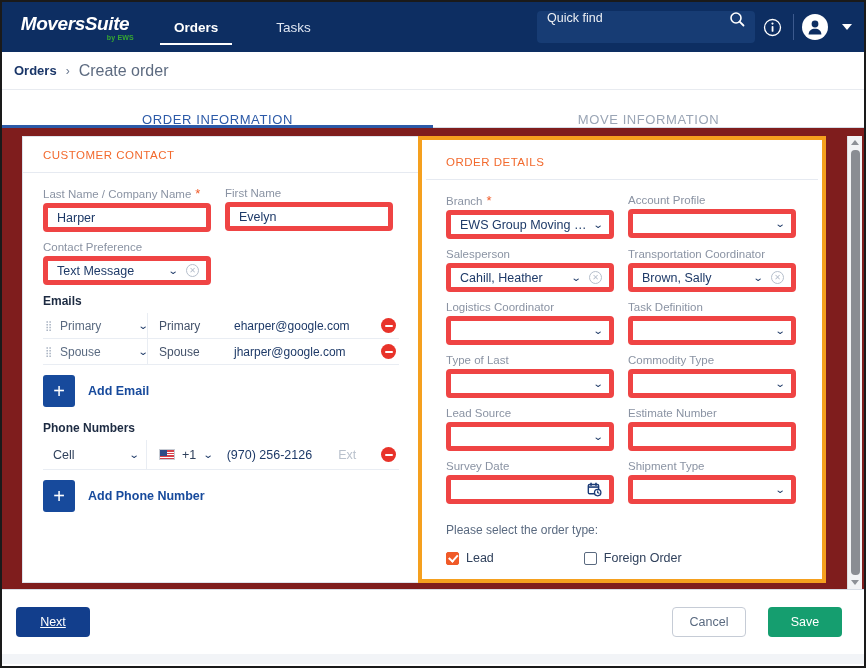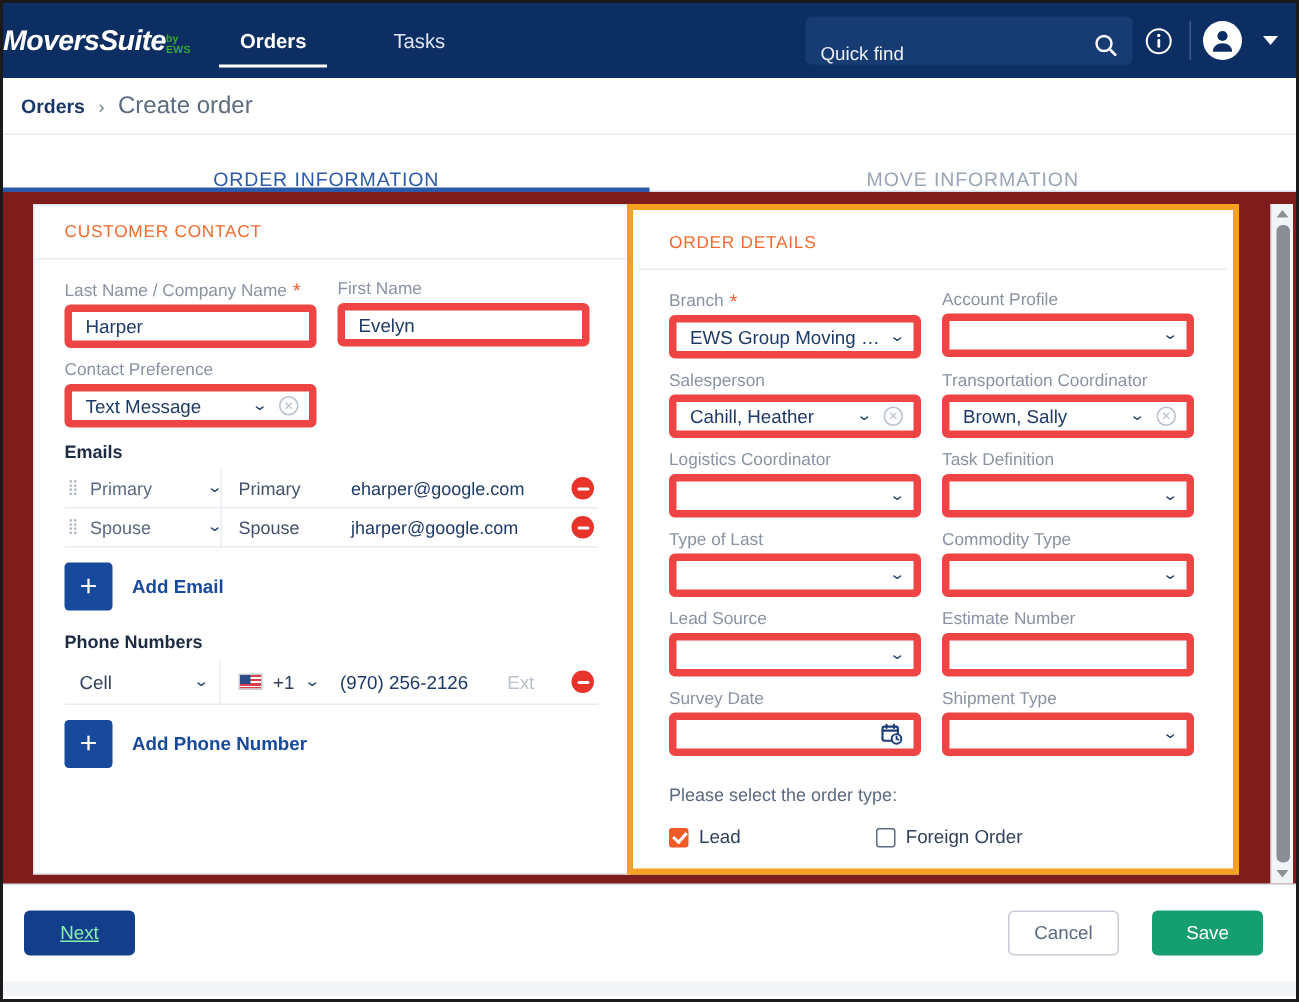--- a/index.html
+++ b/index.html
@@ -20,23 +20,23 @@
   
   .topnav {
     height: 50px;
     background: #0d2e62;
     display: flex;
     align-items: center;
     position: relative;
   }
   .logo-wrap {
     width: 118px;
-    margin-left: 0;
-    display: flex;
-    flex-direction: row;
+    margin-left: 14px;
+    display: flex;
+    flex-direction: column;
     align-items: center;
     line-height: 1;
   }
   .logo-text {
     font-size: 19px;
     font-style: italic;
     font-weight: bold;
     color: #ffffff;
     letter-spacing: -0.4px;
   }
@@ -77,21 +77,21 @@
     display: flex;
     align-items: center;
     gap: 0;
   }
   .quickfind {
     width: 218px;
     height: 32px;
     background: #173c74;
     border-radius: 4px;
     display: flex;
-    align-items: flex-end;
+    align-items: flex-start;
     padding: 0 10px;
     cursor: text;
   }
   .quickfind input {
     flex: 1;
     background: transparent;
     border: none;
     outline: none;
     color: #ffffff;
     font-size: 12.5px;
@@ -438,21 +438,21 @@
   }
   .btn {
     height: 30px;
     border-radius: 4px;
     font-size: 12.5px;
     display: flex; align-items: center; justify-content: center;
     cursor: pointer;
     border: none;
     font-family: "Liberation Sans", sans-serif;
   }
-  .btn-next { width: 74px; background: #123e8c; color: #86efac; text-decoration: underline; }
+  .btn-next { width: 74px; background: #123e8c; color: #ffffff; text-decoration: underline; }
   .btn-cancel {
     width: 74px; background: #ffffff; color: #5a6a80;
     border: 1px solid #c6ccd6;
     margin-left: auto;
   }
   .btn-save { width: 74px; background: #159e6f; color: #ffffff; margin-left: 22px; }
   .footer-strip { height: 10px; background: #f2f4f7; }
 </style>
 </head>
 <body>

